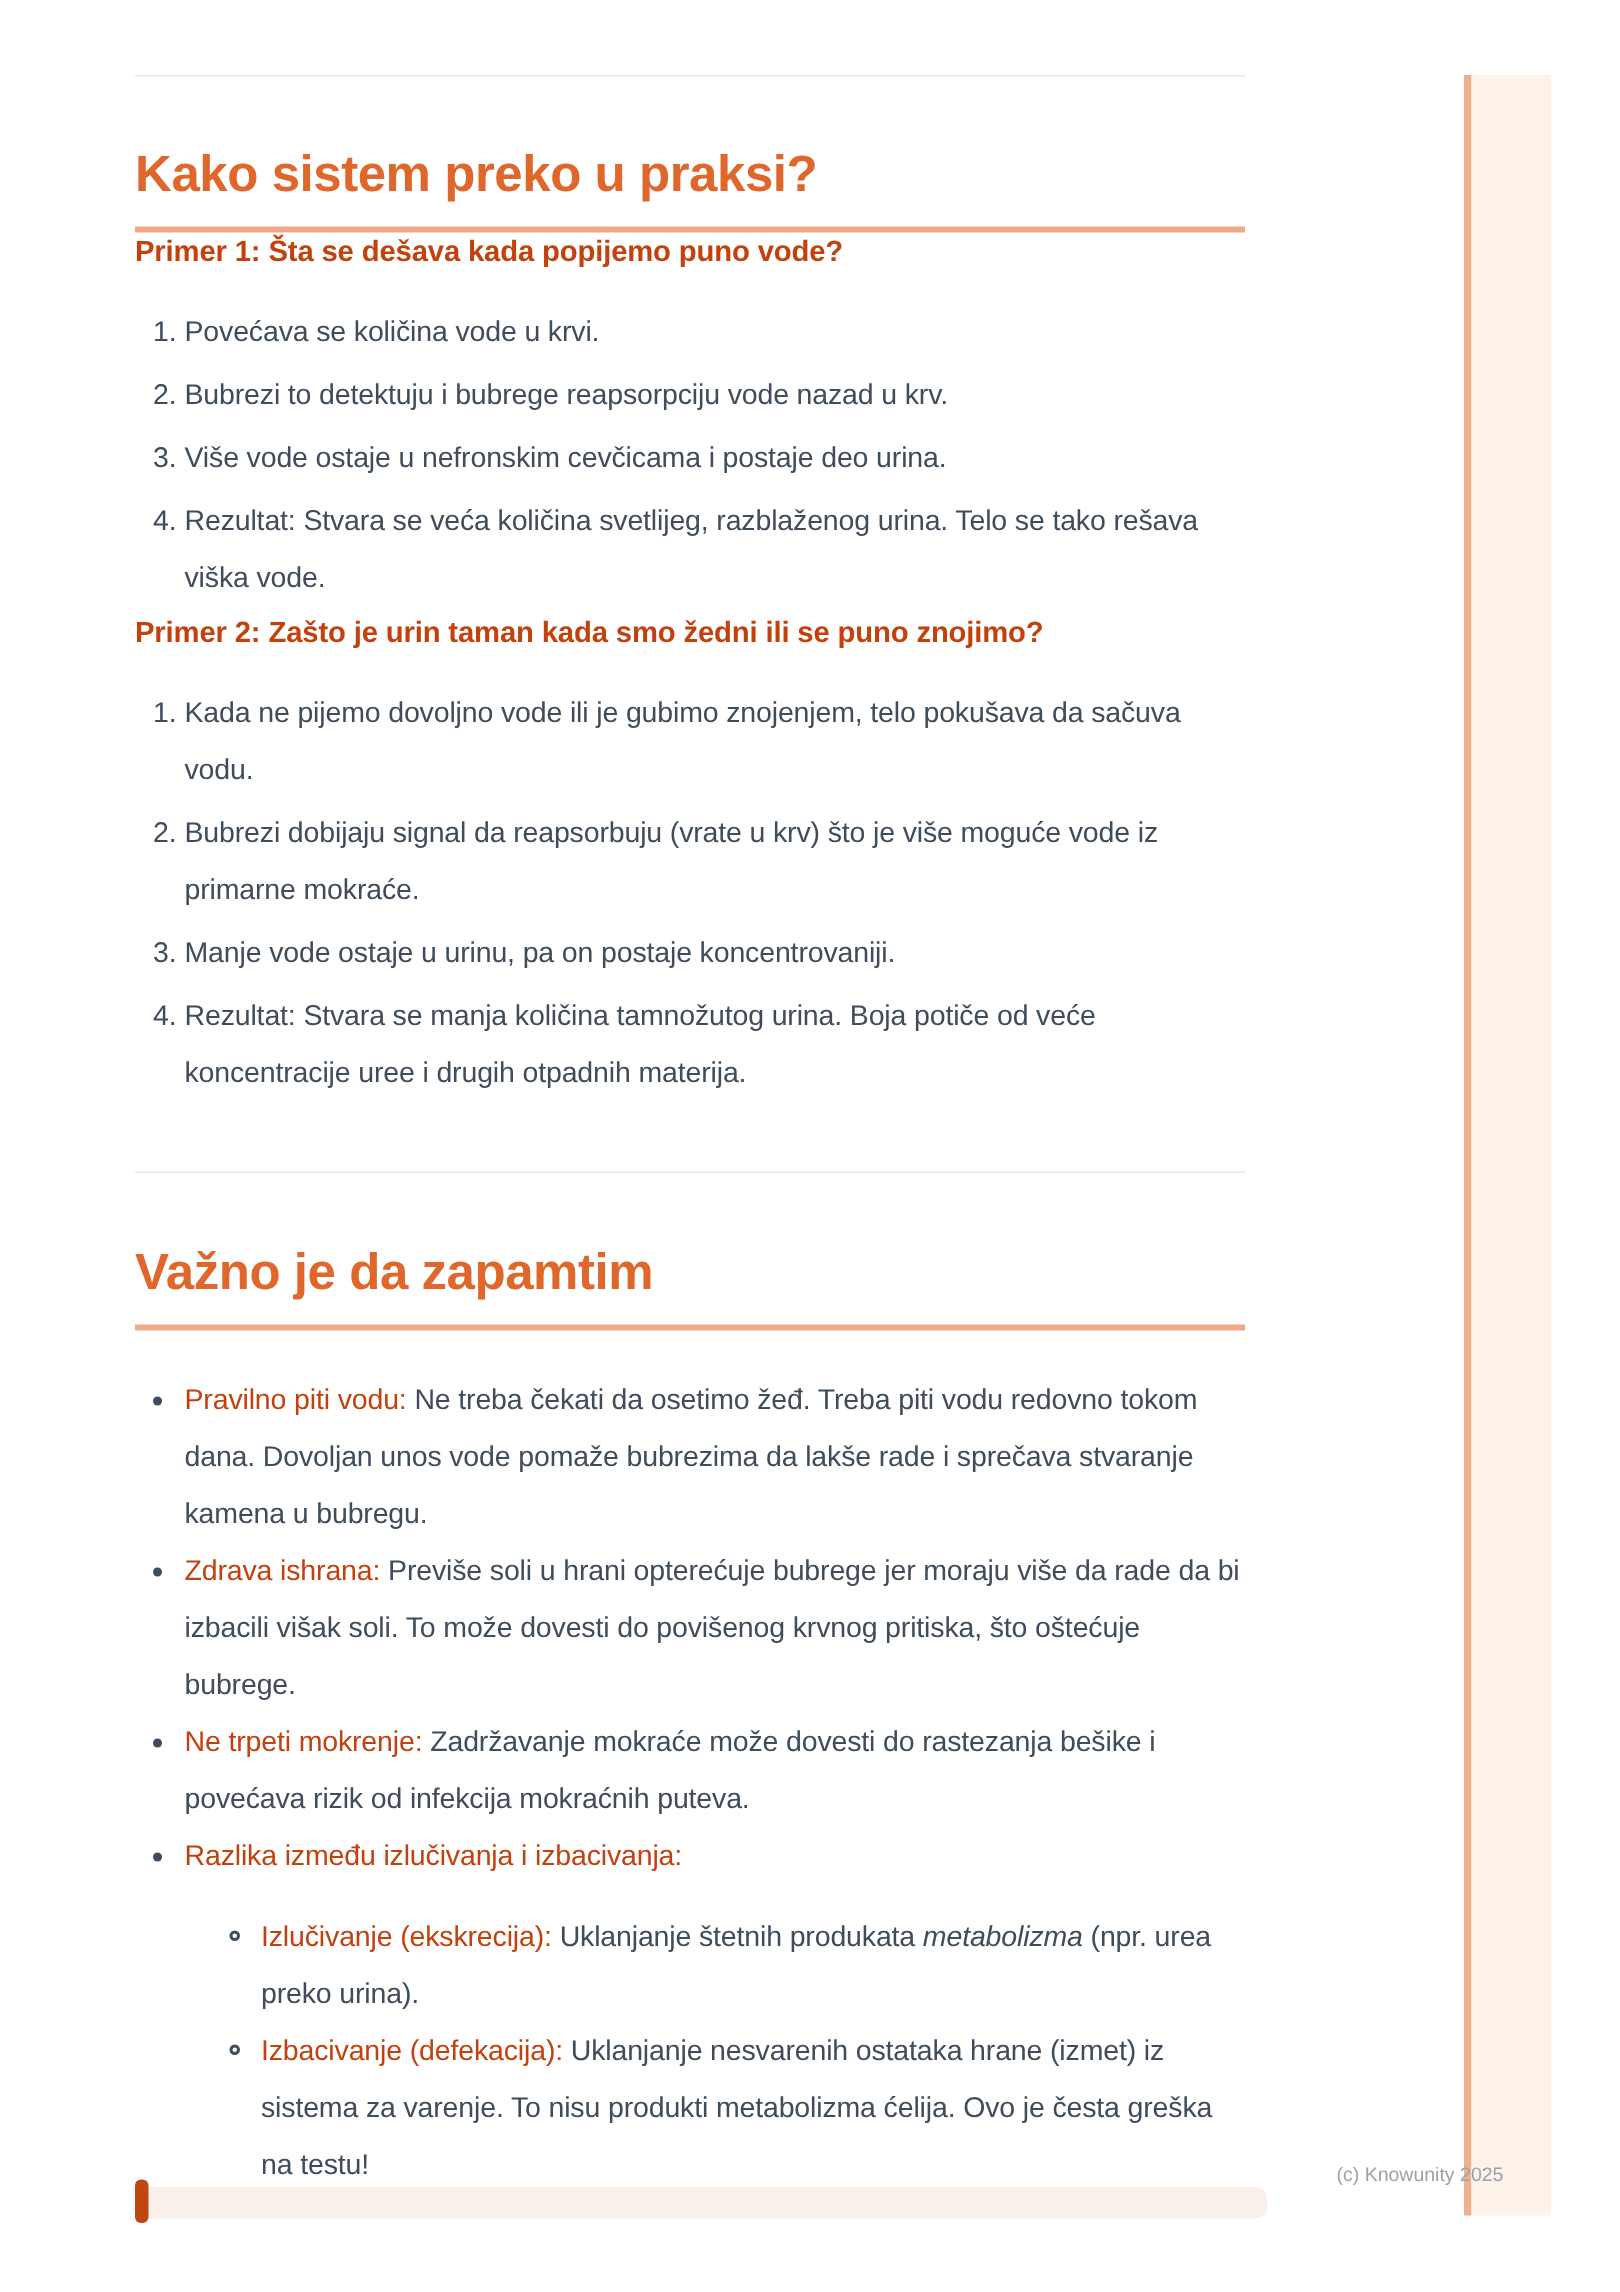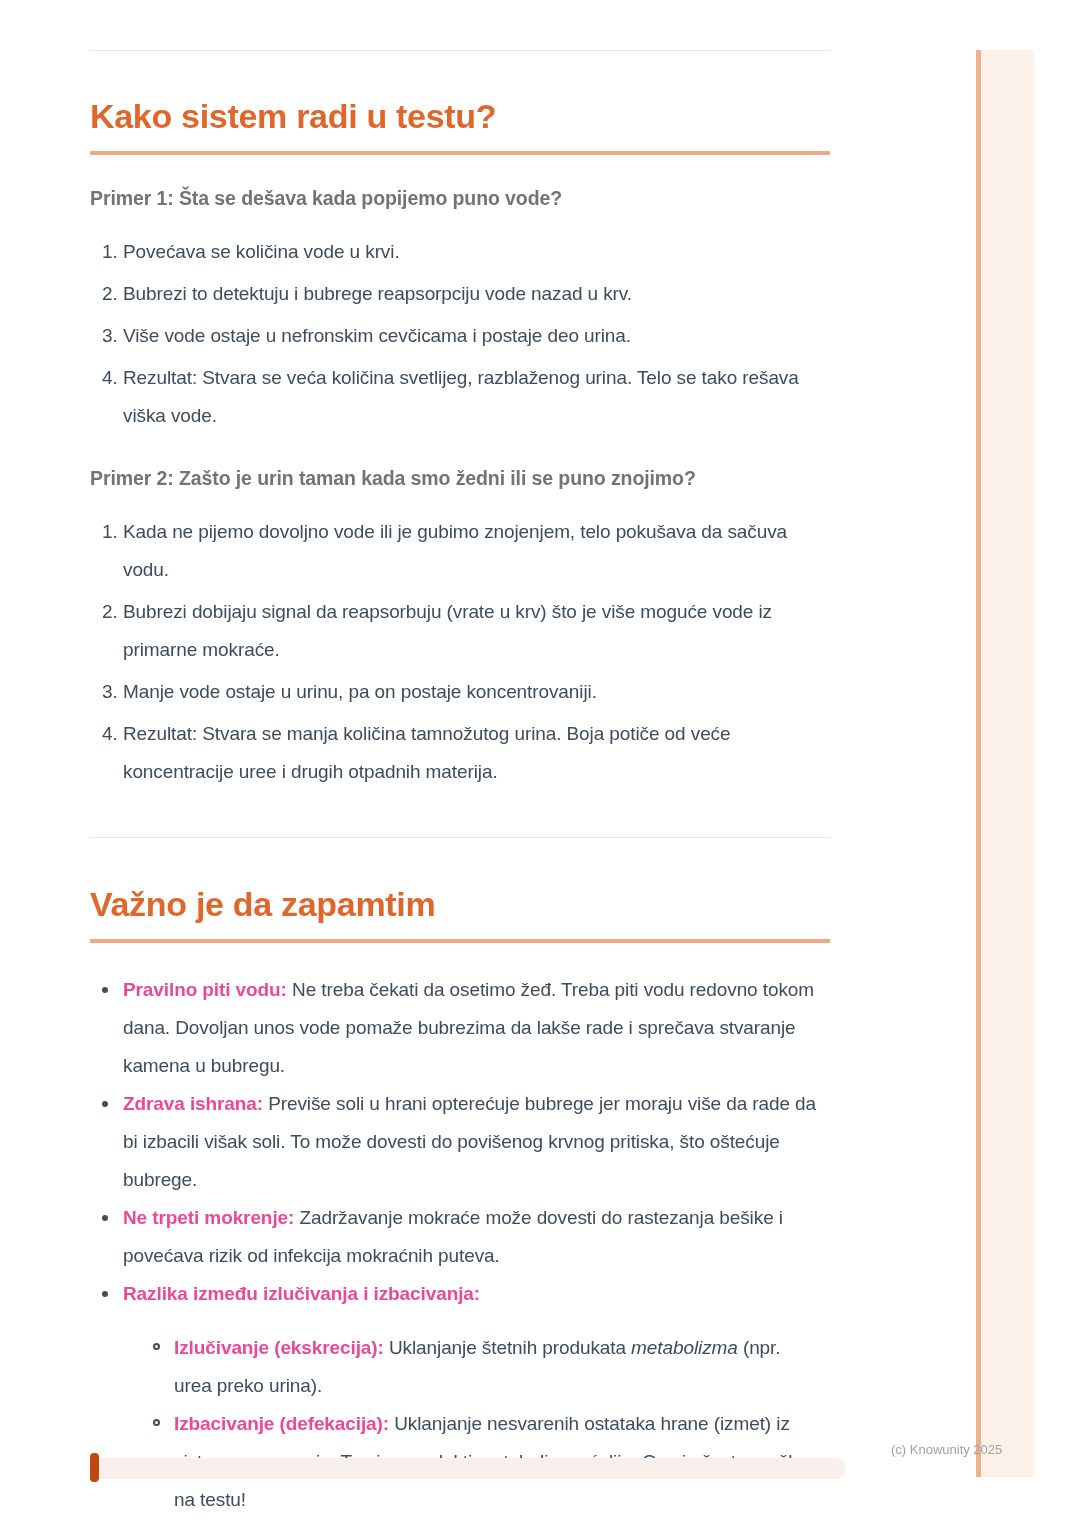--- a/index.html
+++ b/index.html
@@ -33,25 +33,24 @@
     font-weight: bold;
     color: #E0672B;
     letter-spacing: -0.3px;
   }
   .orange-rule {
     height: 4px;
     background: #F0A988;
     margin-top: 15px;
   }
   .subheading {
-    margin-top: 30px;
     font-size: 19.5px;
     line-height: 26px;
     font-weight: bold;
-    color: #737373;
+    color: #c2410c;
     letter-spacing: -0.1px;
   }
 
   .num-list {
     margin: 22px 0 0 0;
     padding: 0;
     list-style: none;
     font-size: 19px;
     line-height: 38px;
     letter-spacing: -0.1px;
@@ -105,21 +104,21 @@
   .sub-list .circle {
     position: absolute;
     left: 14px;
     top: 14px;
     width: 7px; height: 7px;
     border-radius: 50%;
     border: 2px solid #3E4C5B;
     background: transparent;
     box-sizing: border-box;
   }
-  .b { font-weight: bold; color: #ec4899; }
+  .b { font-weight: normal; color: #c2410c; }
   .i { font-style: italic; }
 
   
   .bottom-band {
     position: absolute;
     left: 97px; top: 1458px;
     width: 748px; height: 21px;
     background: #FAF0EB;
     border-radius: 0 8px 8px 0;
   }
@@ -165,21 +164,21 @@
 
 <div class="top-rule"></div>
 
 <div class="side-rail">
   <div class="rail-line"></div>
   <div class="rail-band"></div>
 </div>
 
 <div class="content">
 
-  <h1 class="section-title">Kako sistem radi u testu?</h1>
+  <h1 class="section-title">Kako sistem preko u praksi?</h1>
   <div class="orange-rule"></div>
 
   <div class="subheading">Primer 1: Šta se dešava kada popijemo puno vode?</div>
 
   <ol class="num-list">
     <li>
       <span class="num">1.</span>
       <span>Povećava se količina vode u krvi.</span>
     </li>
     <li>

